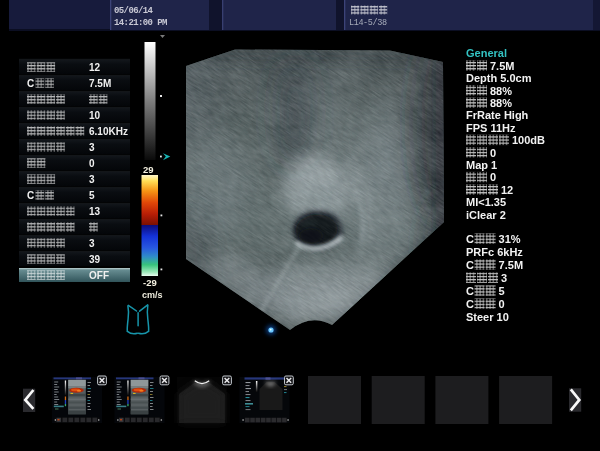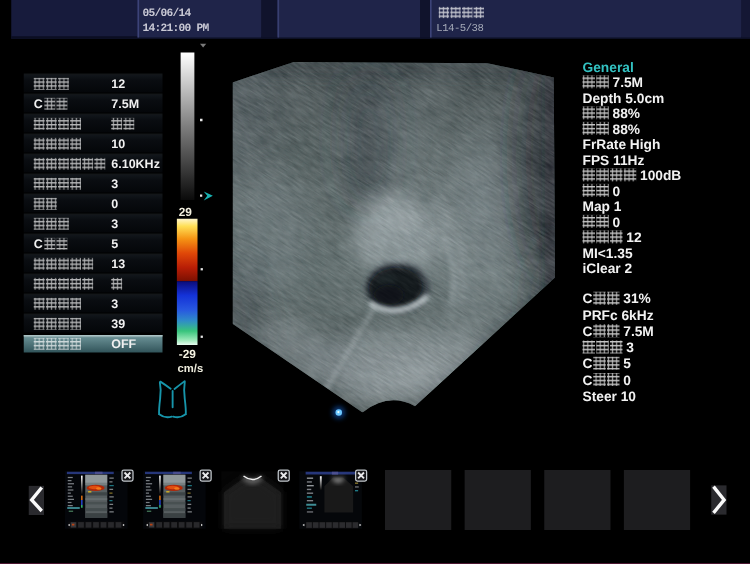--- a/index.html
+++ b/index.html
@@ -1,15 +1,15 @@
 <!DOCTYPE html>
 <html><head><meta charset="utf-8"><title>US</title>
 <style>
 html,body{margin:0;padding:0;background:#000;}
-#wrap{position:relative;width:600px;height:451px;overflow:hidden;background:#ec4899;}
+#wrap{position:relative;width:600px;height:451px;overflow:hidden;background:#0f766e;}
 </style></head>
 <body>
 <div id="wrap"><svg width="600" height="451" viewBox="0 0 600 451">
 <defs>
 <pattern id="hzp" width="3.3" height="3.1" patternUnits="userSpaceOnUse">
  <rect width="3.3" height="1.15" y="0" fill="#ffffff"></rect>
  <rect width="1.0" height="3.1" x="1.15" fill="#ffffff" opacity="0.8"></rect>
 </pattern>
 <linearGradient id="gbar" x1="0" y1="0" x2="0" y2="1">
  <stop offset="0" stop-color="#ffffff"></stop>

